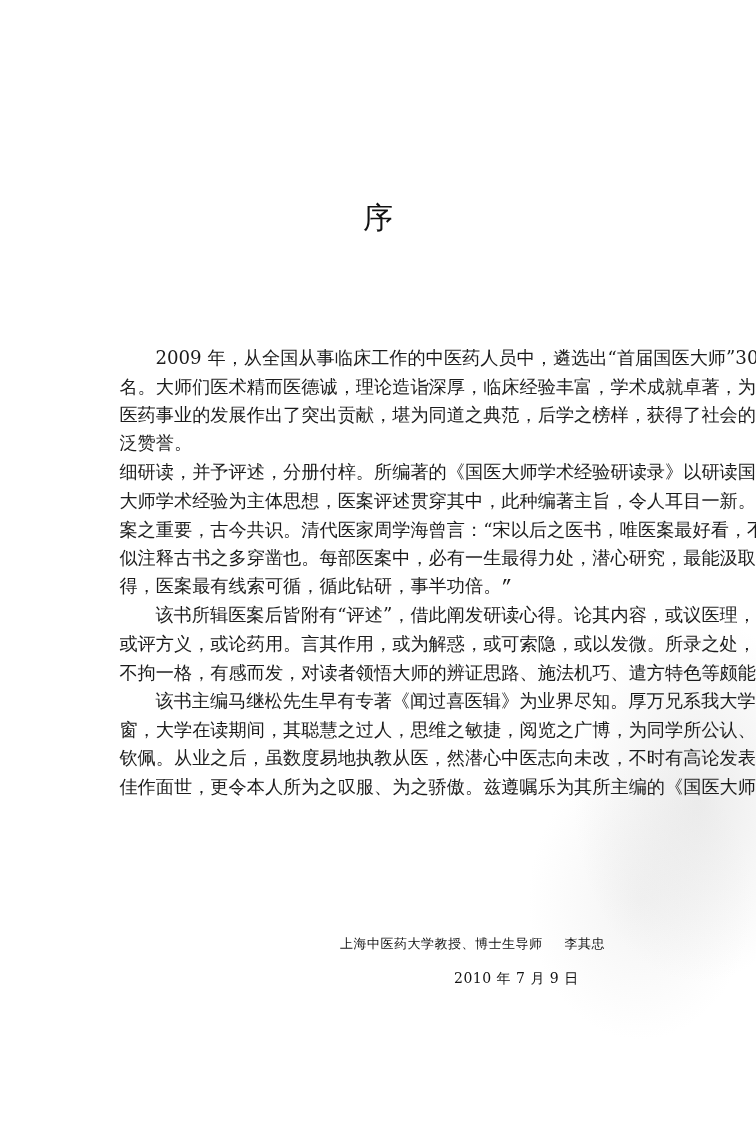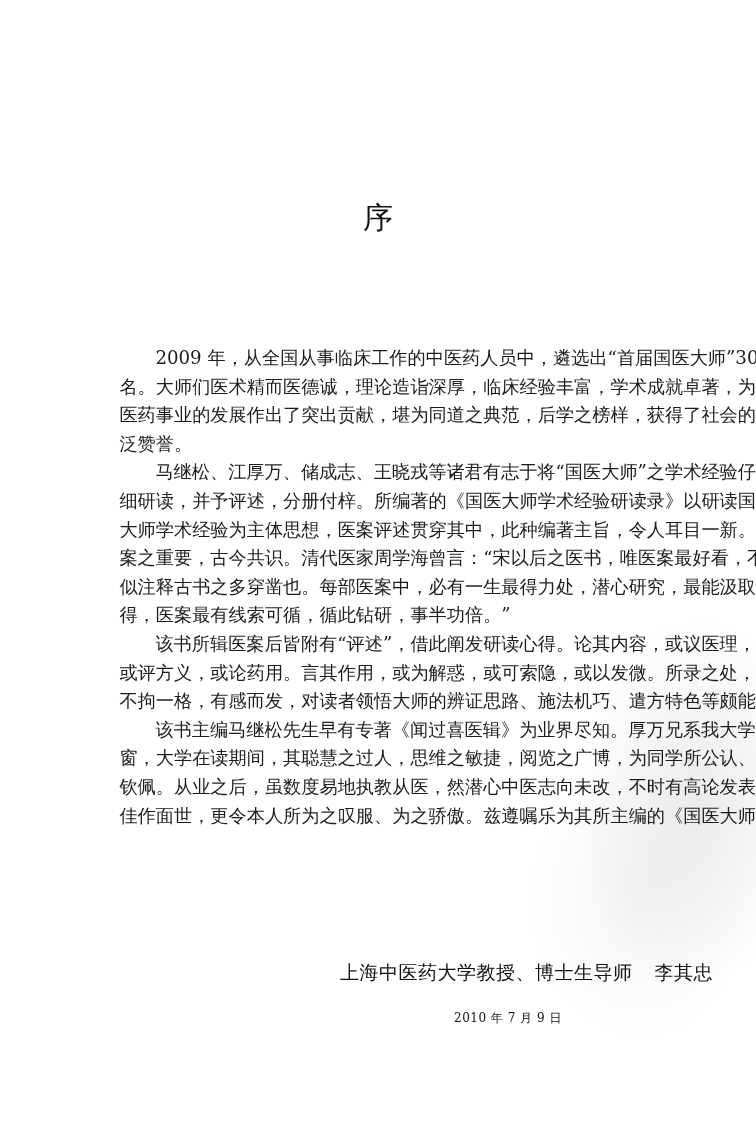--- a/index.html
+++ b/index.html
@@ -53,67 +53,66 @@
     }
     .line {
       display: block;
       white-space: nowrap;
       text-align: justify;
       text-align-last: justify;
       height: 28.6px;
     }
     .line.last {
       text-align-last: left;
+      font-family: Liberation Mono, monospace;
     }
     .line.indent {
       padding-left: 36px;
     }
     .signature {
       position: absolute;
       left: 340px;
-      top: 958px;
-      font-size: 19px;
+      top: 930px;
+      font-size: 13px;
       line-height: 28px;
       color: #111;
       white-space: nowrap;
       letter-spacing: 0.5px;
     }
     .signature .name {
       margin-left: 22px;
     }
     .date {
       position: absolute;
       left: 454px;
       top: 964px;
-      font-size: 12px;
+      font-size: 14px;
       line-height: 28px;
       color: #111;
       white-space: nowrap;
       letter-spacing: 0.5px;
-      margin-top: 40px;
     }
   </style>
 </head>
 <body>
 
 <div class="page">
 
   <div class="title">序</div>
 
   <div class="body-text">
 
     <div class="para">
       <span class="line indent">2009 年，从全国从事临床工作的中医药人员中，遴选出“首届国医大师”30</span>
       <span class="line">名。大师们医术精而医德诚，理论造诣深厚，临床经验丰富，学术成就卓著，为中</span>
       <span class="line">医药事业的发展作出了突出贡献，堪为同道之典范，后学之榜样，获得了社会的广</span>
       <span class="line last">泛赞誉。</span>
     </div>
 
     <div class="para">
-      <span class="line indent">马继松、江厚万、储成志、王晓戎等诸君有志于将“国医大师”之学术经验仔</span>
       <span class="line">细研读，并予评述，分册付梓。所编著的《国医大师学术经验研读录》以研读国医</span>
       <span class="line">大师学术经验为主体思想，医案评述贯穿其中，此种编著主旨，令人耳目一新。医</span>
       <span class="line">案之重要，古今共识。清代医家周学海曾言：“宋以后之医书，唯医案最好看，不</span>
       <span class="line">似注释古书之多穿凿也。每部医案中，必有一生最得力处，潜心研究，最能汲取众</span>
       <span class="line last">得，医案最有线索可循，循此钻研，事半功倍。”</span>
     </div>
 
     <div class="para">
       <span class="line indent">该书所辑医案后皆附有“评述”，借此阐发研读心得。论其内容，或议医理，</span>
       <span class="line">或评方义，或论药用。言其作用，或为解惑，或可索隐，或以发微。所录之处，均</span>

